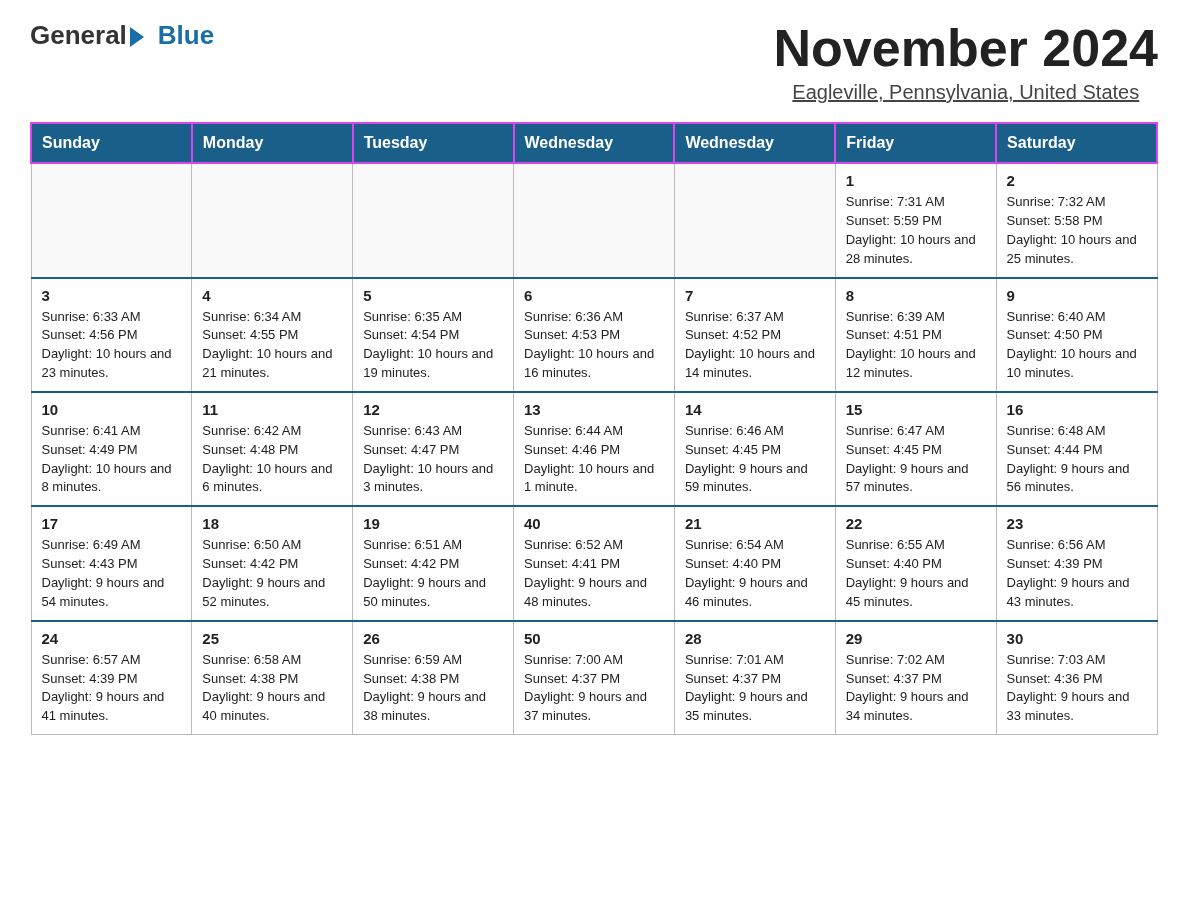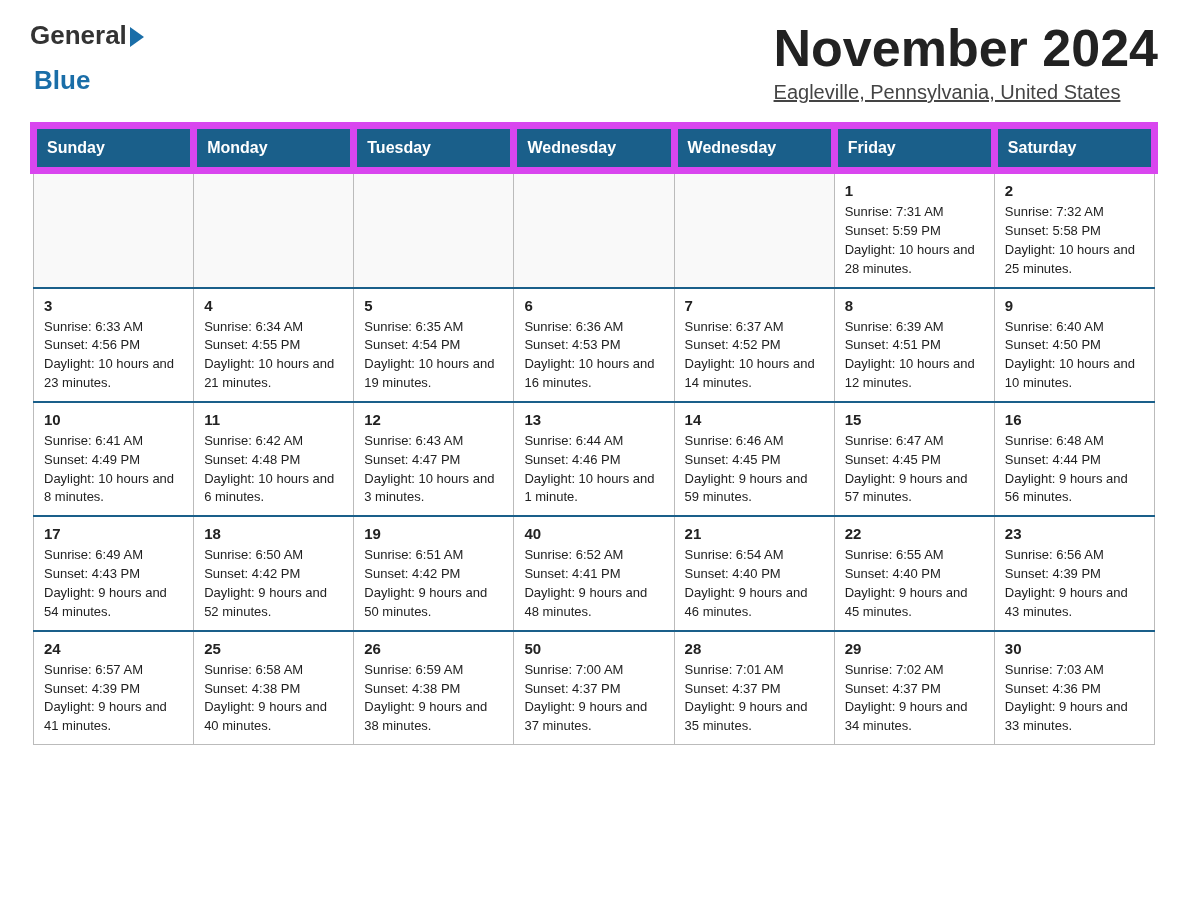--- a/index.html
+++ b/index.html
@@ -11,33 +11,32 @@
       padding: 20px 30px;
     }
     .header-area {
       display: flex;
       justify-content: space-between;
       align-items: flex-start;
       margin-bottom: 18px;
     }
     .logo-area {
       display: flex;
-      flex-direction: column;
-      align-items: flex-start;
-      gap: 18px;
+      flex-direction: row;
+      align-items: flex-end;
     }
     .logo-text {
       display: flex;
       align-items: center;
       font-size: 26px;
       font-weight: bold;
       color: #333;
     }
     .title-area {
-      text-align: left;
+      text-align: center;
     }
     .main-title {
       font-size: 52px;
       font-weight: bold;
       color: #222;
       line-height: 1.1;
     }
     .subtitle {
       font-size: 20px;
       color: #444;
@@ -49,21 +48,21 @@
       border-collapse: collapse;
       border: 1px solid #999;
     }
     .calendar th {
       background: #1a5f8a;
       color: #fff;
       font-size: 16px;
       font-weight: bold;
       padding: 10px 10px;
       text-align: left;
-      border: 7px solid #d946ef;
+      border: 2px solid #d946ef;
     }
     .calendar td {
       vertical-align: top;
       padding: 8px 10px;
       font-size: 13px;
       color: #222;
       border: 1px solid #bbb;
       width: 14.28%;
       min-height: 90px;
       height: 110px;
@@ -88,21 +87,21 @@
   </style>
 </head>
 <body>
 
 <div class="header-area">
   <div class="logo-area">
     <div class="logo-text">
       <span style="color:#333;font-weight:bold;font-size:26px;">General</span>
       <span style="display:inline-block;width:0;height:0;border-top:10px solid transparent;border-bottom:10px solid transparent;border-left:14px solid #1a6ea8;margin-left:3px;margin-bottom:-2px;"></span>
     </div>
-    <div style="margin-top:-4px; margin-left:4px;">
+    <div style="margin-top:-4px; margin-left:14px;">
       <span style="color:#1a6ea8;font-weight:bold;font-size:26px;">Blue</span>
     </div>
   </div>
   <div class="title-area">
     <div class="main-title">November 2024</div>
     <div class="subtitle">Eagleville, Pennsylvania, United States</div>
   </div>
 </div>
 
 <table class="calendar">

